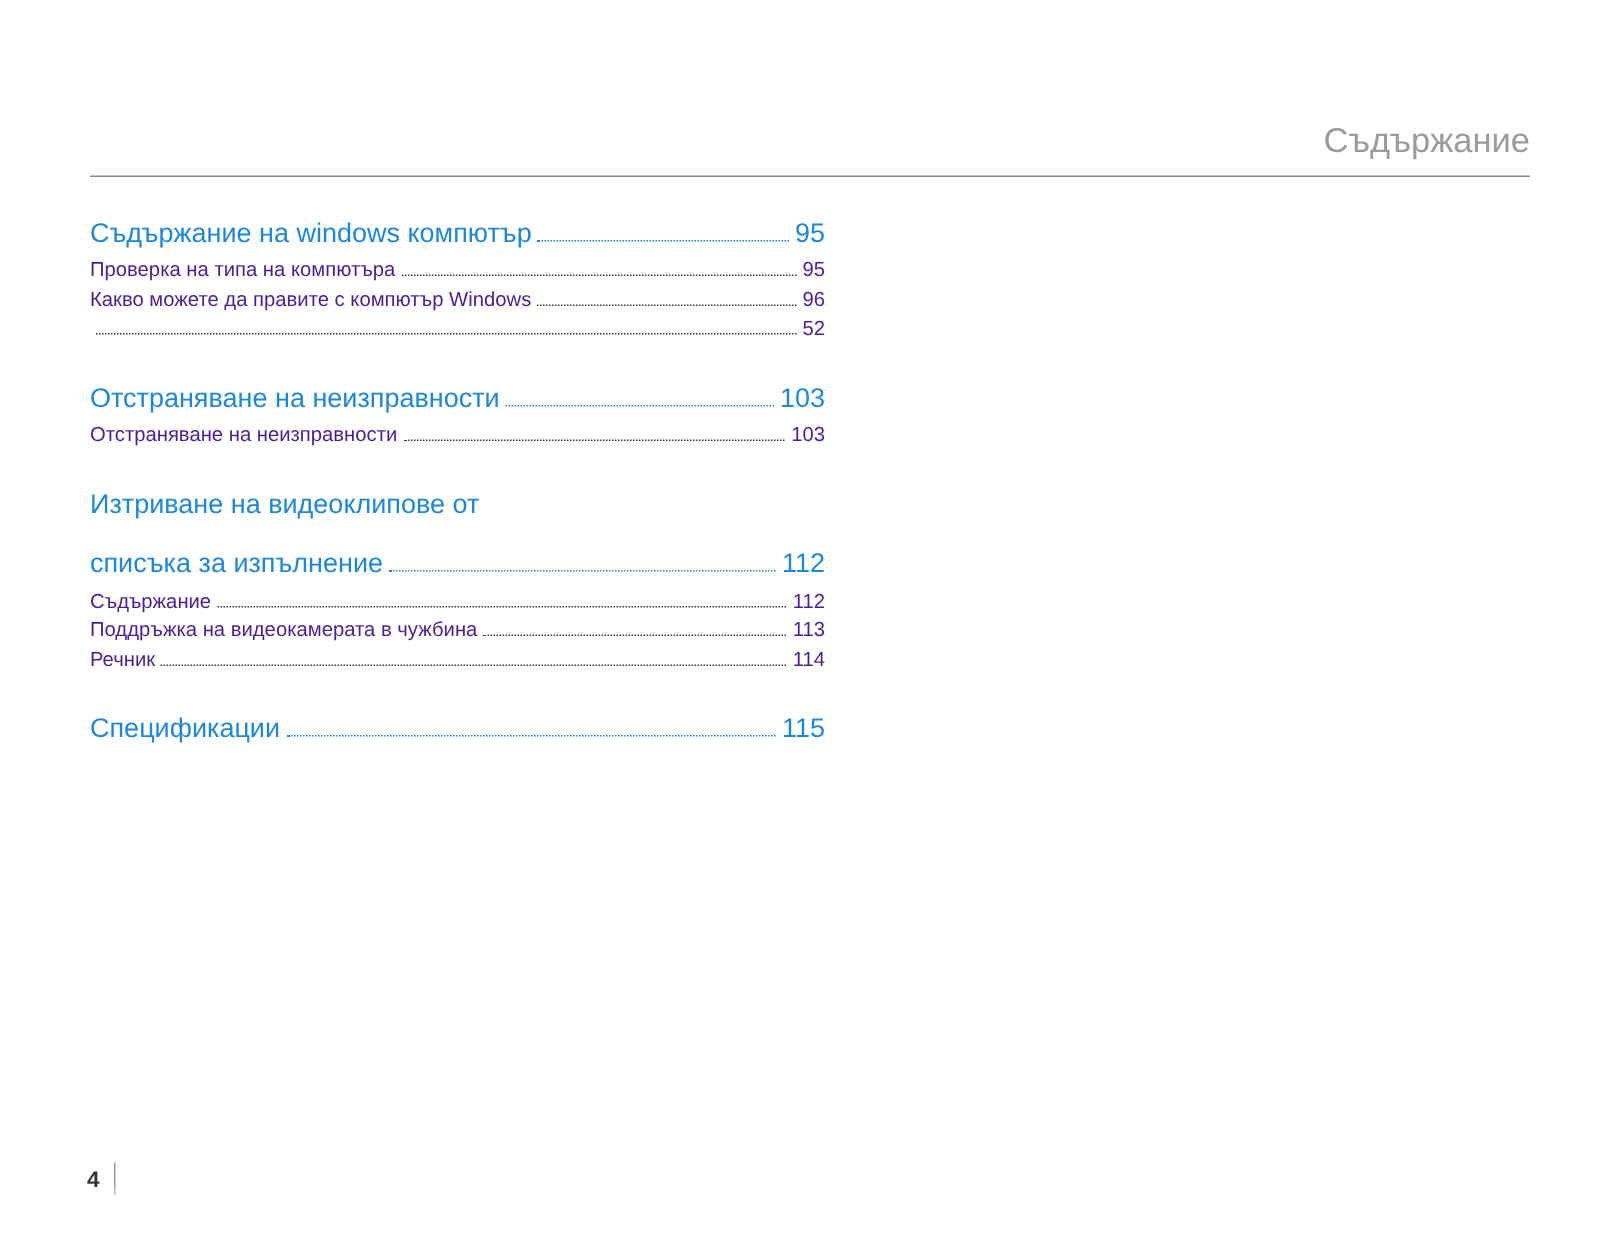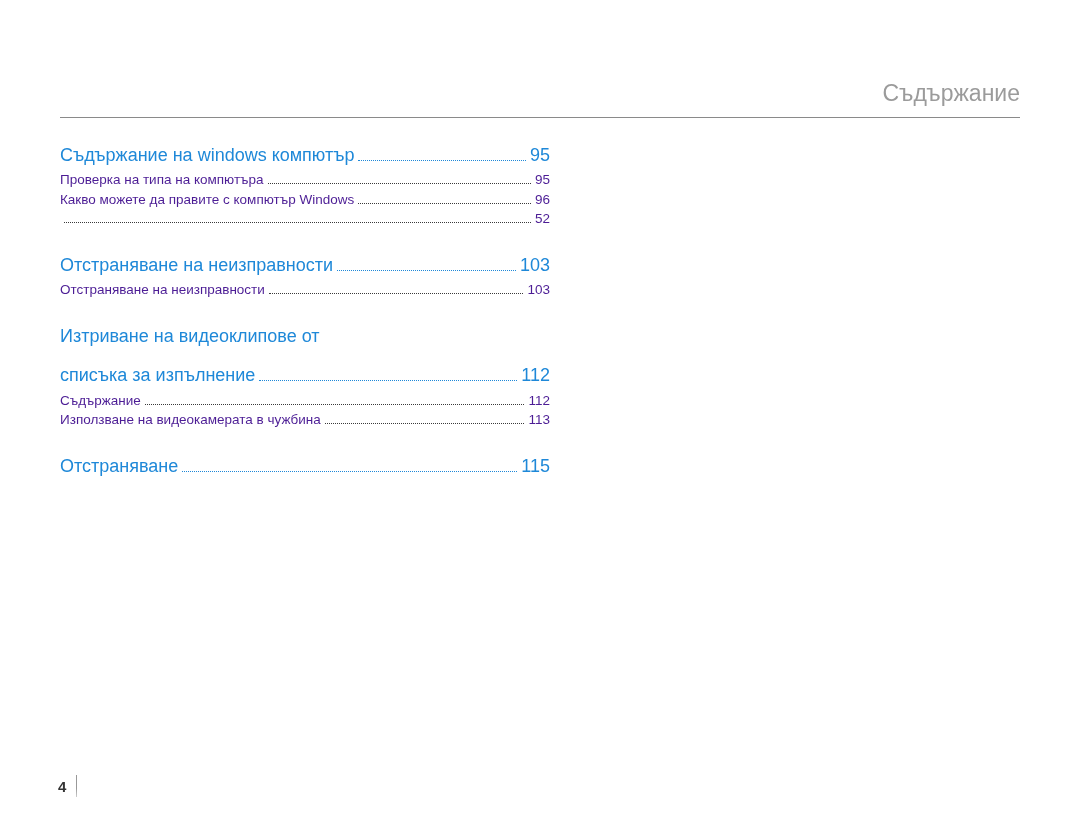--- a/index.html
+++ b/index.html
@@ -122,29 +122,34 @@
         <span>списъка за изпълнение</span>
         <span class="leader"></span>
         <span class="pg">112</span>
       </div>
       <div class="sub-row">
         <span>Съдържание</span>
         <span class="leader"></span>
         <span class="pg">112</span>
       </div>
       <div class="sub-row">
-        <span>Използване на видеокамерата в чужбина</span>
+        <span>Поддръжка на видеокамерата в чужбина</span>
         <span class="leader"></span>
         <span class="pg">113</span>
+      </div>
+      <div class="sub-row">
+        <span>Речник</span>
+        <span class="leader"></span>
+        <span class="pg">114</span>
       </div>
     </div>
 
     <div class="section-block">
       <div class="section-row">
-        <span>Отстраняване</span>
+        <span>Спецификации</span>
         <span class="leader"></span>
         <span class="pg">115</span>
       </div>
     </div>
 
   </div>
 
   <div class="footer">
     <span class="footer-num">4</span>
     <span class="footer-bar"></span>

